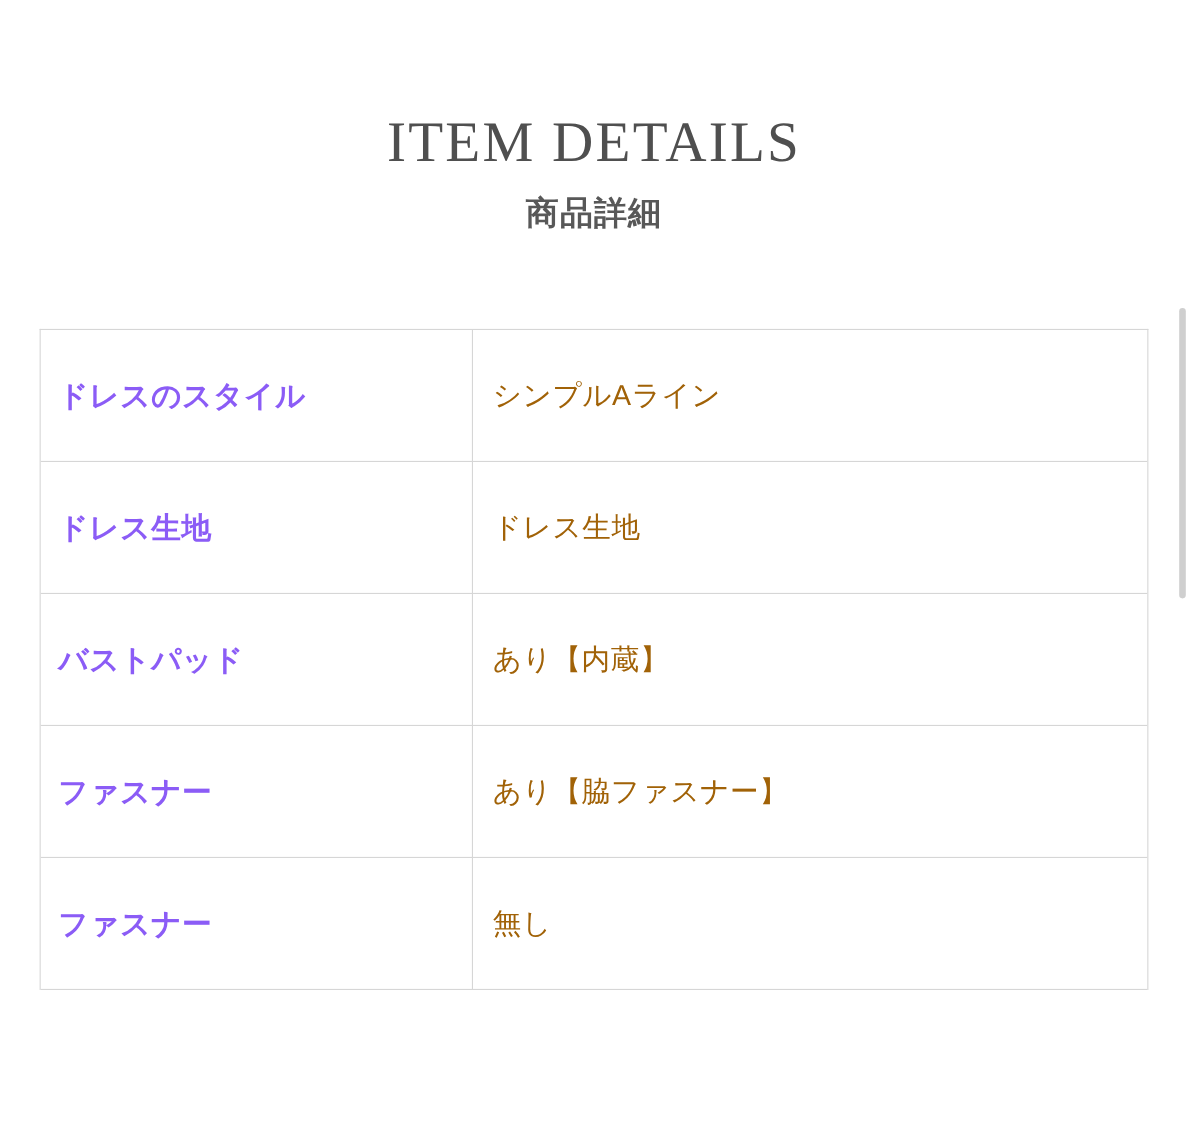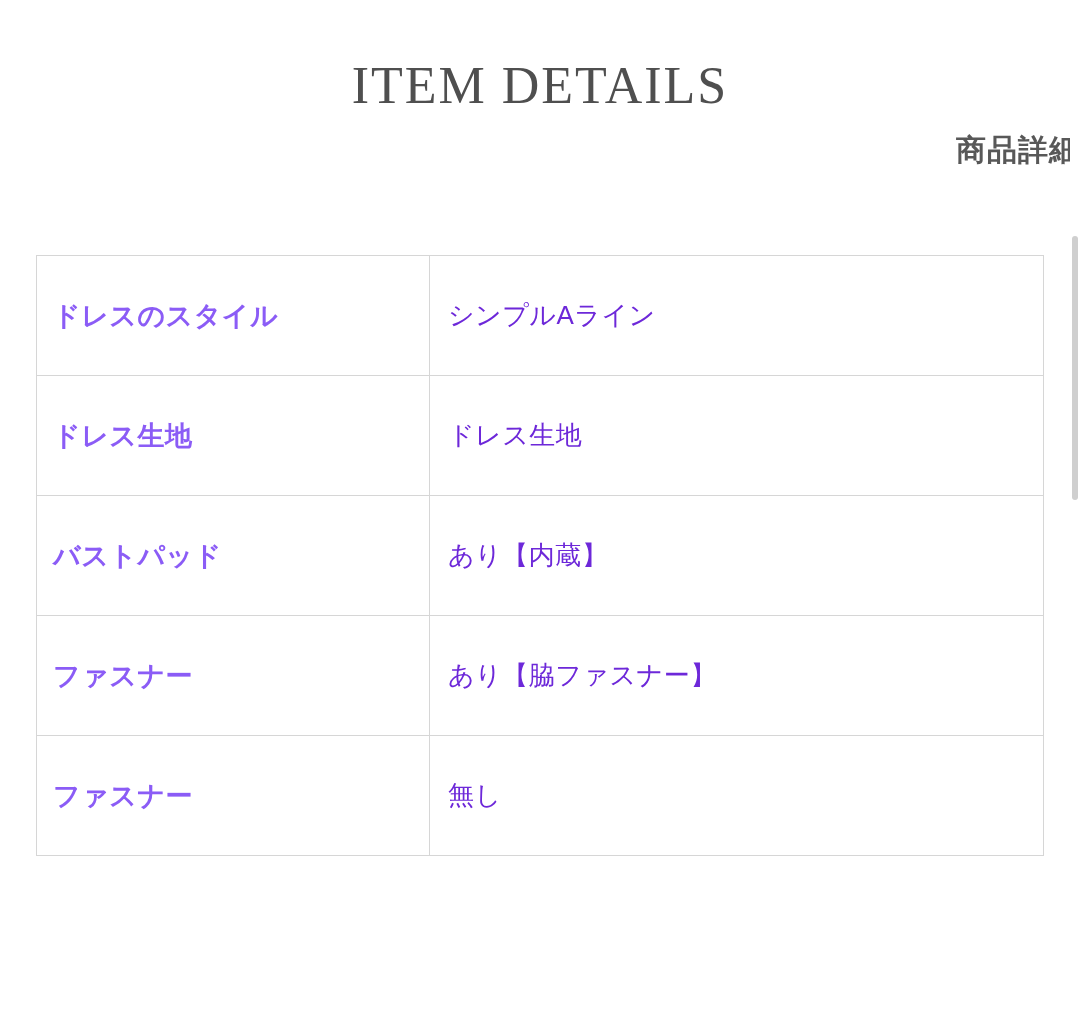--- a/index.html
+++ b/index.html
@@ -19,40 +19,40 @@
   .page {
     width: 1080px;
     height: 1020px;
     position: relative;
     box-sizing: border-box;
   }
 
   .header {
     text-align: center;
     padding-top: 56px;
+    margin-top: 44px;
   }
 
   .title-en {
     font-family: "Liberation Serif", serif;
     font-size: 52px;
     letter-spacing: 2px;
     color: #4f4f4f;
     font-weight: 400;
     line-height: 1.15;
     margin: 0;
   }
 
   .title-jp {
     font-family: "Liberation Sans", sans-serif;
     font-size: 30px;
     font-weight: 700;
     color: #585858;
     margin: 14px 0 0 0;
     letter-spacing: 1px;
-    text-align: right;
   }
 
   .table-wrap {
     margin: 84px 36px 0 36px;
     border-top: 1px solid #d6d6d6;
     border-left: 1px solid #d6d6d6;
     border-right: 1px solid #d6d6d6;
     box-sizing: border-box;
   }
 
@@ -79,21 +79,21 @@
     border-right: 1px solid #d6d6d6;
     font-size: 27px;
     font-weight: 700;
     color: #8b5cf6;
     letter-spacing: 0.5px;
   }
 
   table.details td {
     font-size: 26px;
     font-weight: 400;
-    color: #6d28d9;
+    color: #a16207;
     letter-spacing: 0.5px;
     padding-left: 18px;
   }
 
   
   .scrollbar-track {
     position: absolute;
     top: 0;
     right: 0;
     width: 10px;

